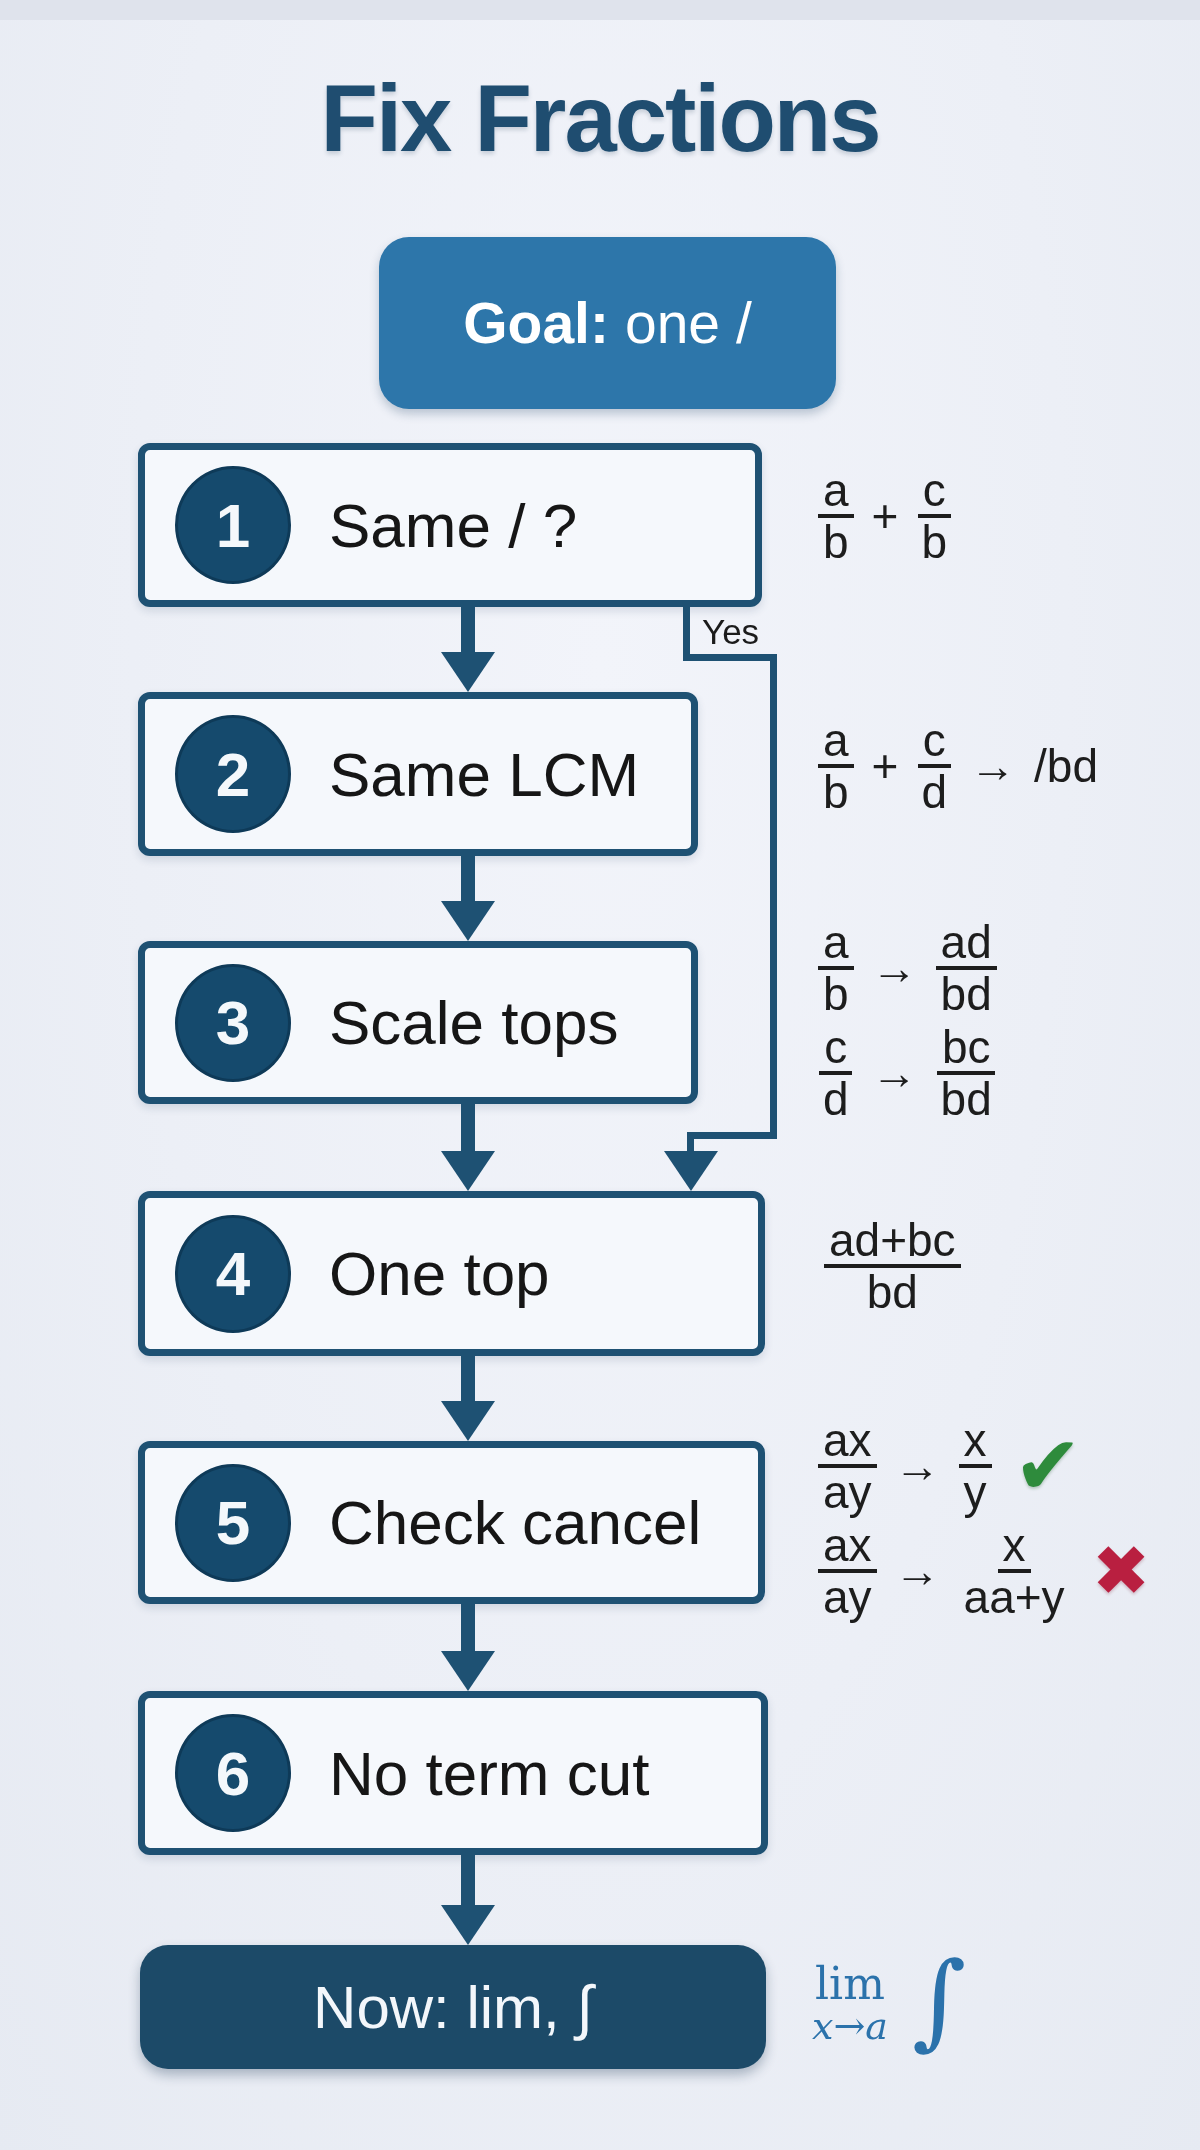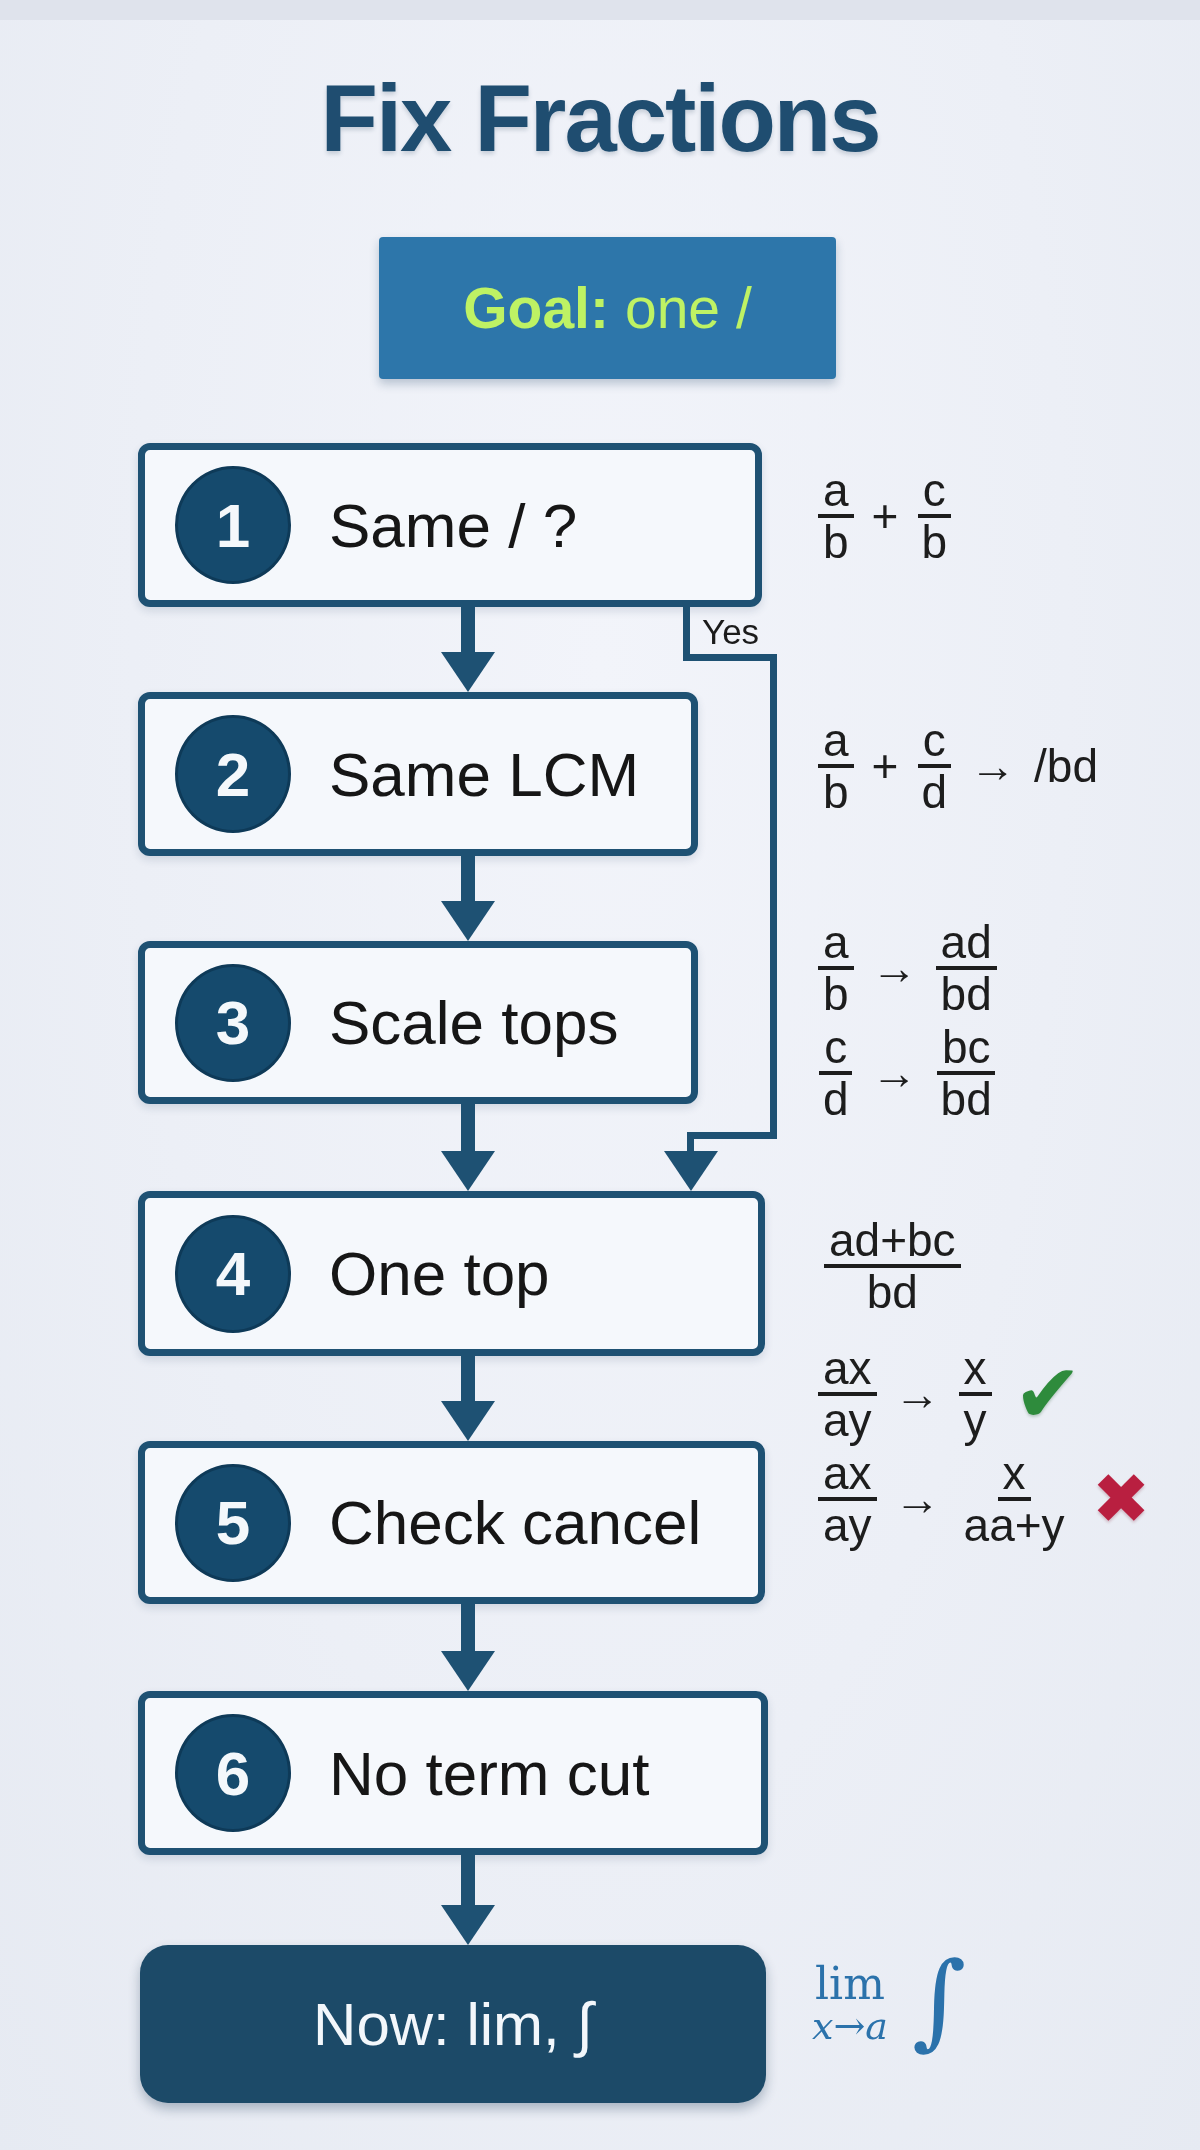--- a/index.html
+++ b/index.html
@@ -12,24 +12,24 @@
   }
   
   .title{
     position:absolute; left:0; top:52px; width:100%;
     text-align:center; font-size:94px; line-height:1; font-weight:bold;
     letter-spacing:-2px; color:#1f4d70;
     text-shadow:0 3px 4px rgba(20,50,80,.18);
   }
   
   .goal{
-    position:absolute; left:379px; top:217px; width:457px; height:142px;
-    background:#2d76aa; border-radius:4px;
+    position:absolute; left:379px; top:217px; width:457px; height:172px;
+    background:#2d76aa; border-radius:30px;
     display:flex; align-items:center; justify-content:center; gap:16px;
-    color:#bef264; font-size:57px;
+    color:#ffffff; font-size:57px;
     box-shadow:0 5px 10px rgba(25,60,95,.25);
   }
   .goal .g-label{font-weight:bold;}
   
   .step{
     position:absolute; box-sizing:border-box;
     background:#f5f8fc; border:7px solid #1e5173; border-radius:12px;
     display:flex; align-items:center; padding-left:30px; gap:38px;
     box-shadow:0 4px 8px rgba(25,55,90,.14);
   }
@@ -73,26 +73,26 @@
   .ann-row{display:flex; align-items:center; gap:16px;}
   .ann-col{display:flex; flex-direction:column; gap:4px;}
   .frac{display:inline-flex; flex-direction:column; align-items:center;}
   .frac .fr-num{border-bottom:4px solid #1d1d1d; padding:0 5px;}
   .frac .fr-den{padding:0 5px;}
   .op{padding:0 2px;}
   .ann1{left:818px; top:446px;}
   .ann2{left:818px; top:696px;}
   .ann3{left:818px; top:898px;}
   .ann4{left:824px; top:1196px;}
-  .ann5{left:818px; top:1324px;justify-content:space-between;}
+  .ann5{left:818px; top:1396px;justify-content:space-between;}
   .mark-check{color:#2e8b3c; font-size:82px; line-height:1; margin-left:6px; text-shadow:0 2px 3px rgba(20,80,30,.25);}
   .mark-cross{color:#b91f40; font-size:70px; line-height:1; margin-left:6px; text-shadow:0 2px 3px rgba(120,15,40,.25);}
   
   .final-box{
-    position:absolute; left:140px; top:1925px; width:626px; height:158px;
+    position:absolute; left:140px; top:1925px; width:626px; height:124px;
     background:#1c4a68; border-radius:28px;
     display:flex; align-items:center; justify-content:center;
     color:#f3f7fb; font-size:60px;
     box-shadow:0 6px 12px rgba(18,45,75,.3);
   }
   
   .final-math{
     position:absolute; left:812px; top:1938px;
     display:flex; align-items:center; gap:24px; color:#2b72ab;
   }

